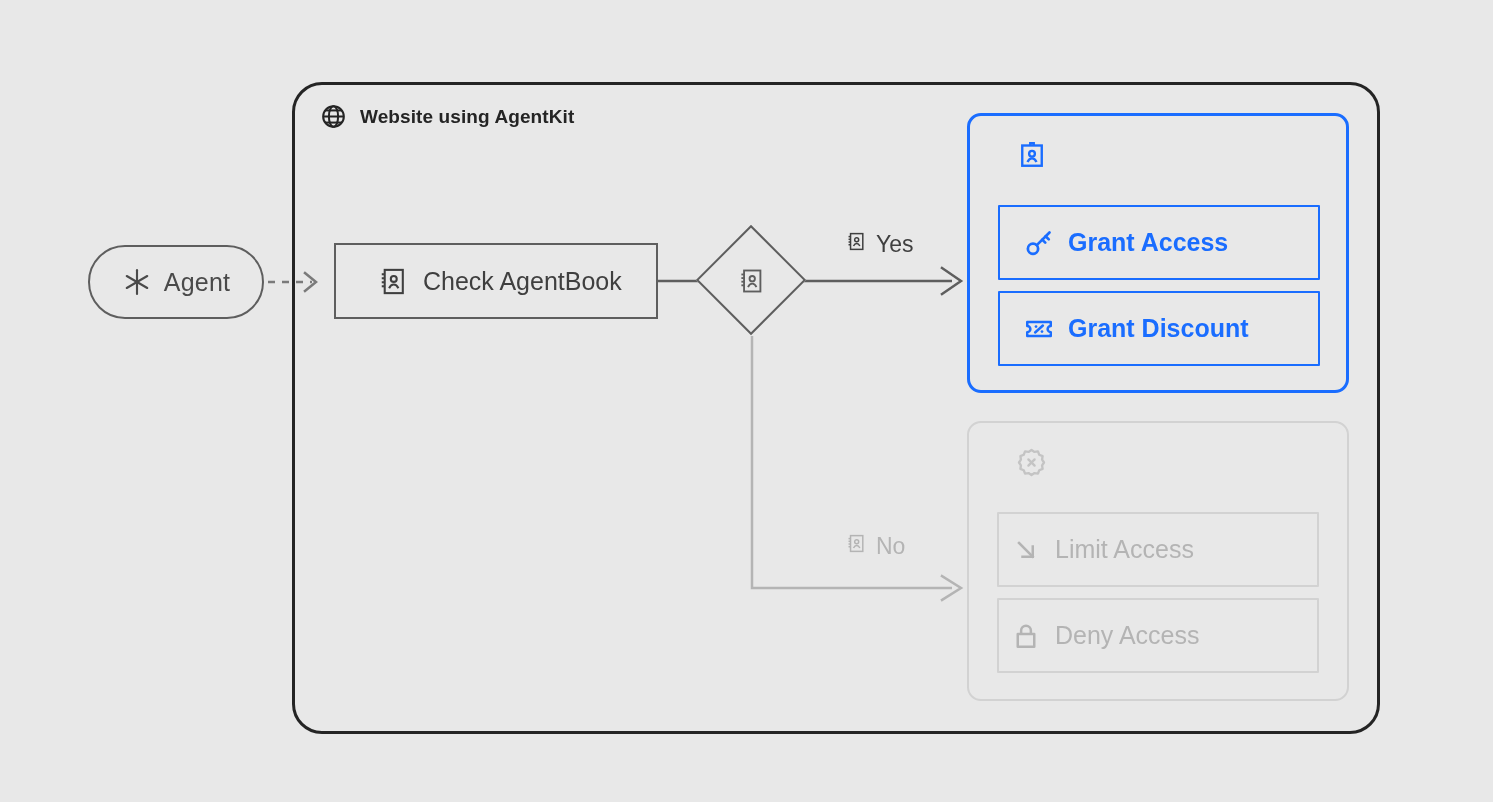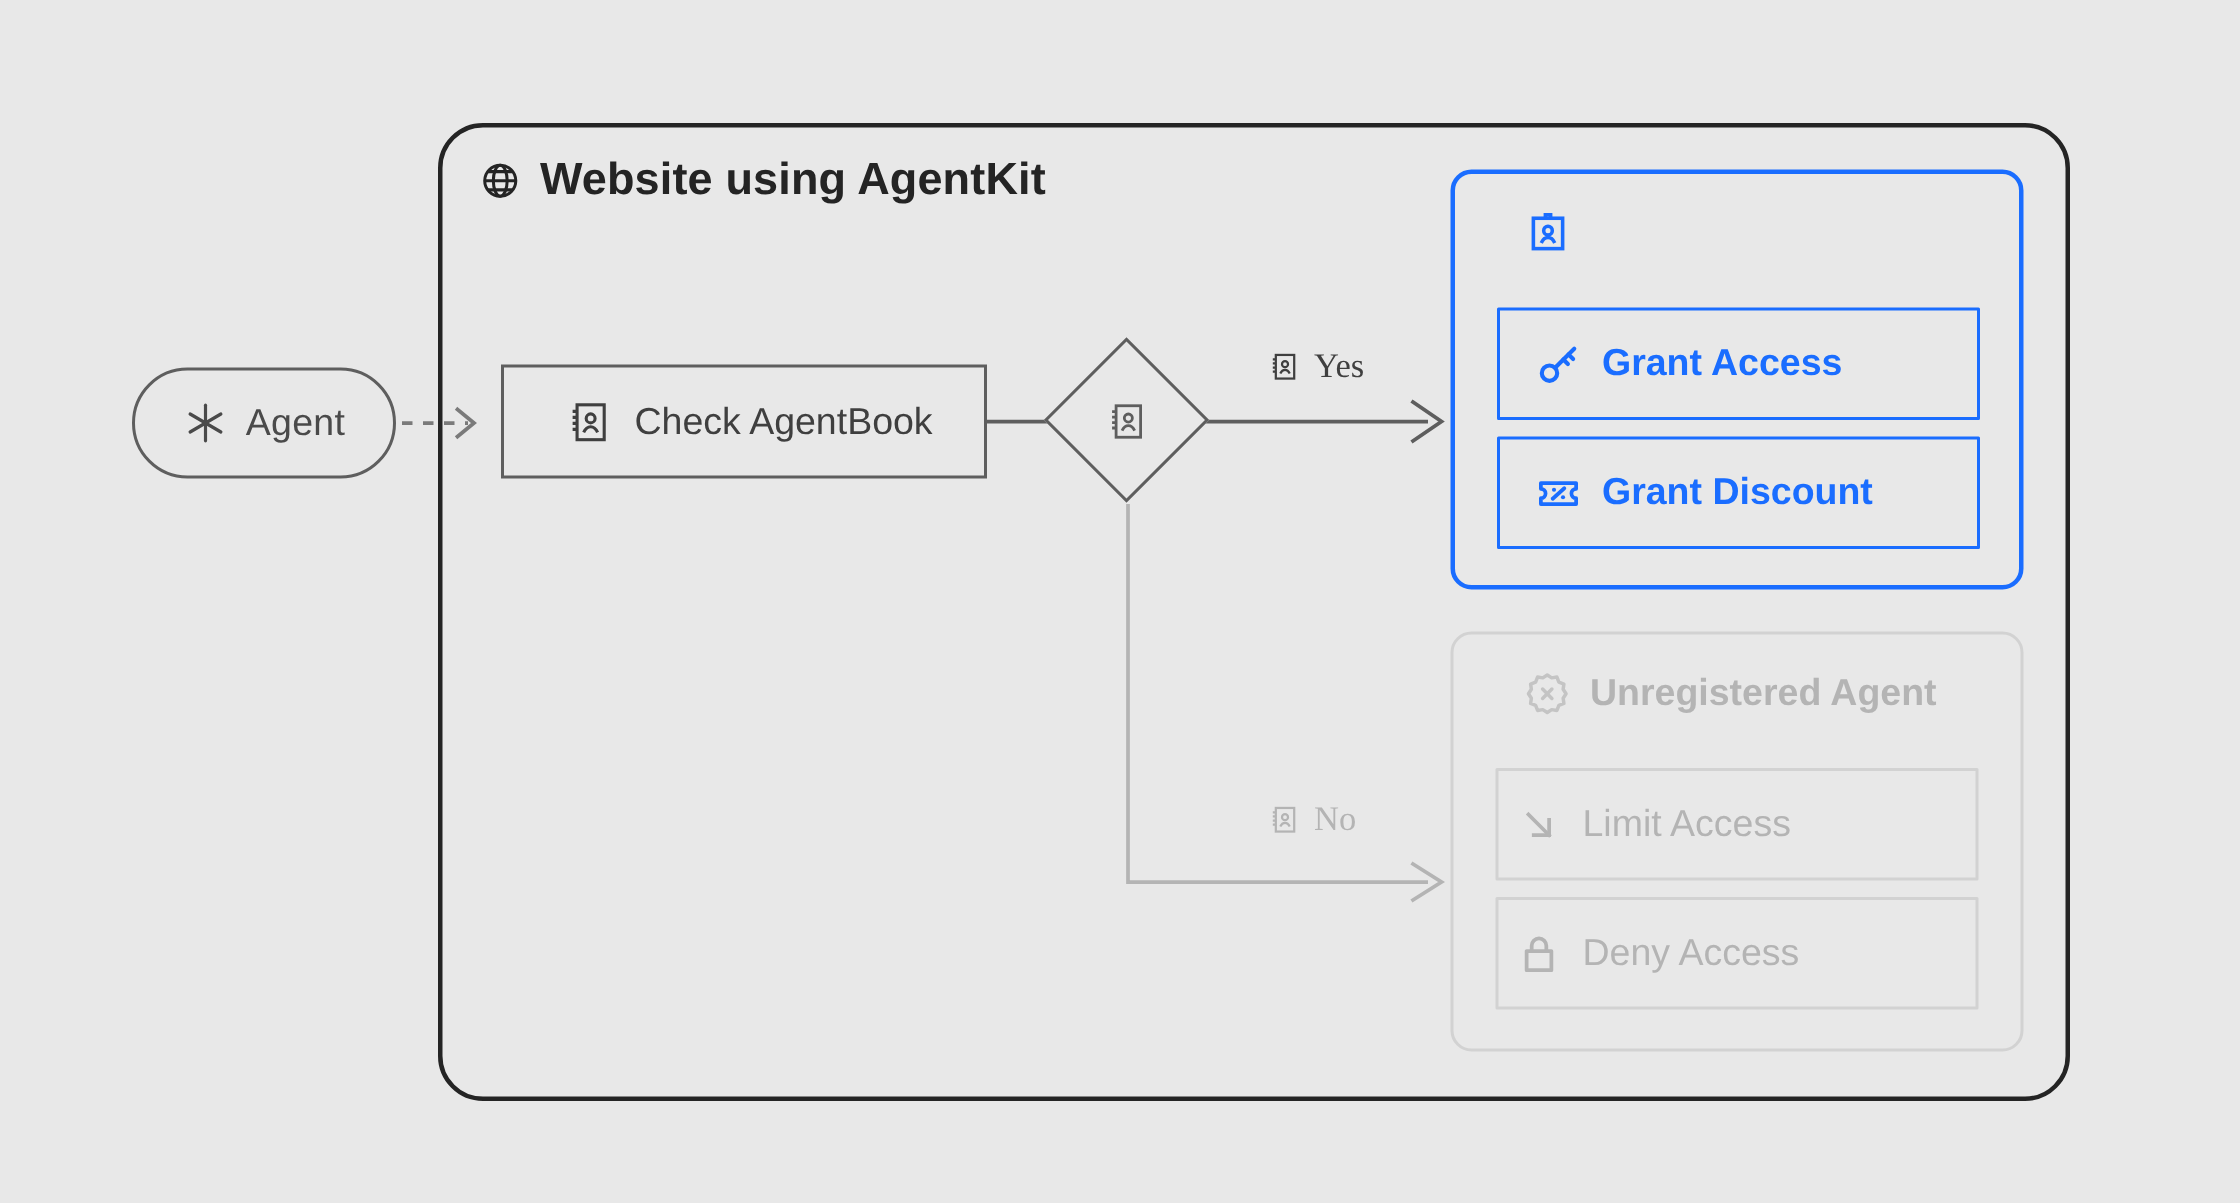--- a/index.html
+++ b/index.html
@@ -57,21 +57,21 @@
   }
   .website-title {
     position: absolute;
     left: 320px;
     top: 103px;
     display: flex;
     align-items: center;
     gap: 13px;
   }
   .website-title .title-text {
-    font-size: 30px;
+    font-size: 19px;
     font-weight: bold;
     color: #242424;
     letter-spacing: .1px;
   }
 
   
   .process-box {
     position: absolute;
     left: 334px;
     top: 243px;
@@ -115,24 +115,23 @@
     width: 110px; height: 110px;
     display: flex;
     align-items: center;
     justify-content: center;
   }
 
   
   .branch-label {
     position: absolute;
     display: flex;
-    align-items: center;
+    align-items: flex-start;
     gap: 9px;
     font-size: 23px;
-    font-family: Liberation Serif, serif;
   }
   .branch-label.yes { left: 846px; top: 231px; color: #3f3f3f; }
   .branch-label.no  { left: 846px; top: 533px; color: #b4b4b4; }
 
   
   .panel {
     position: absolute;
     box-sizing: border-box;
     border-radius: 14px;
   }
@@ -355,21 +354,20 @@
 
   <div class="panel panel-denied">
     <div class="panel-header">
       <span class="icon">
         <svg width="31" height="31" viewBox="0 0 24 24" fill="none" stroke="#c4c4c4" stroke-width="1.8" stroke-linejoin="round">
           <path d="M12 2.3l2.3 1.5 2.7-.4 1 2.6 2.6 1-.4 2.7 1.5 2.3-1.5 2.3.4 2.7-2.6 1-1 2.6-2.7-.4L12 21.7l-2.3-1.5-2.7.4-1-2.6-2.6-1 .4-2.7L2.3 12l1.5-2.3-.4-2.7 2.6-1 1-2.6 2.7.4z"></path>
           <line x1="9.6" y1="9.6" x2="14.4" y2="14.4" stroke-linecap="round"></line>
           <line x1="14.4" y1="9.6" x2="9.6" y2="14.4" stroke-linecap="round"></line>
         </svg>
       </span>
-      <span>Unregistered Agent</span>
     </div>
 
     <div class="panel-item item-0">
       <span class="icon">
         <svg width="30" height="30" viewBox="0 0 24 24" fill="none" stroke="#b4b4b4" stroke-width="2" stroke-linecap="square">
           <line x1="6.4" y1="6.4" x2="17.4" y2="17.4"></line>
           <polyline points="17.4,9.2 17.4,17.4 9.2,17.4"></polyline>
         </svg>
       </span>
       <span class="label">Limit Access</span>

